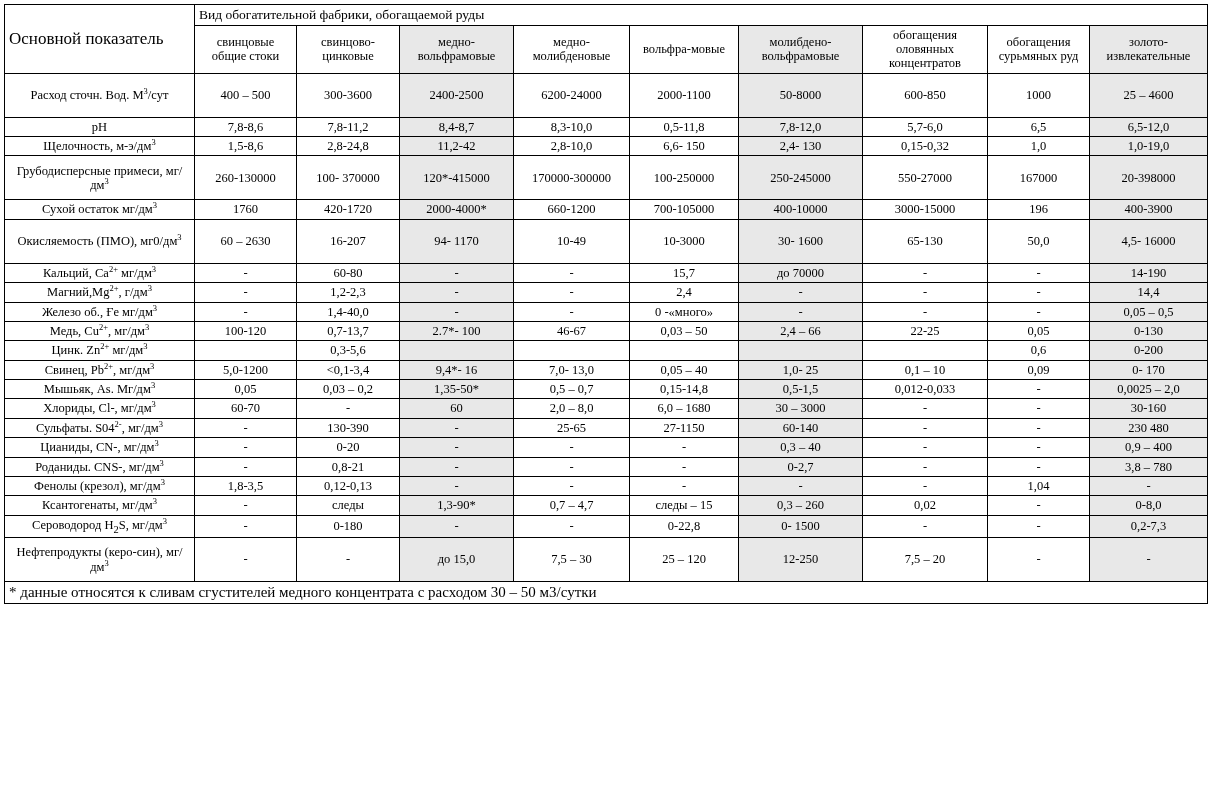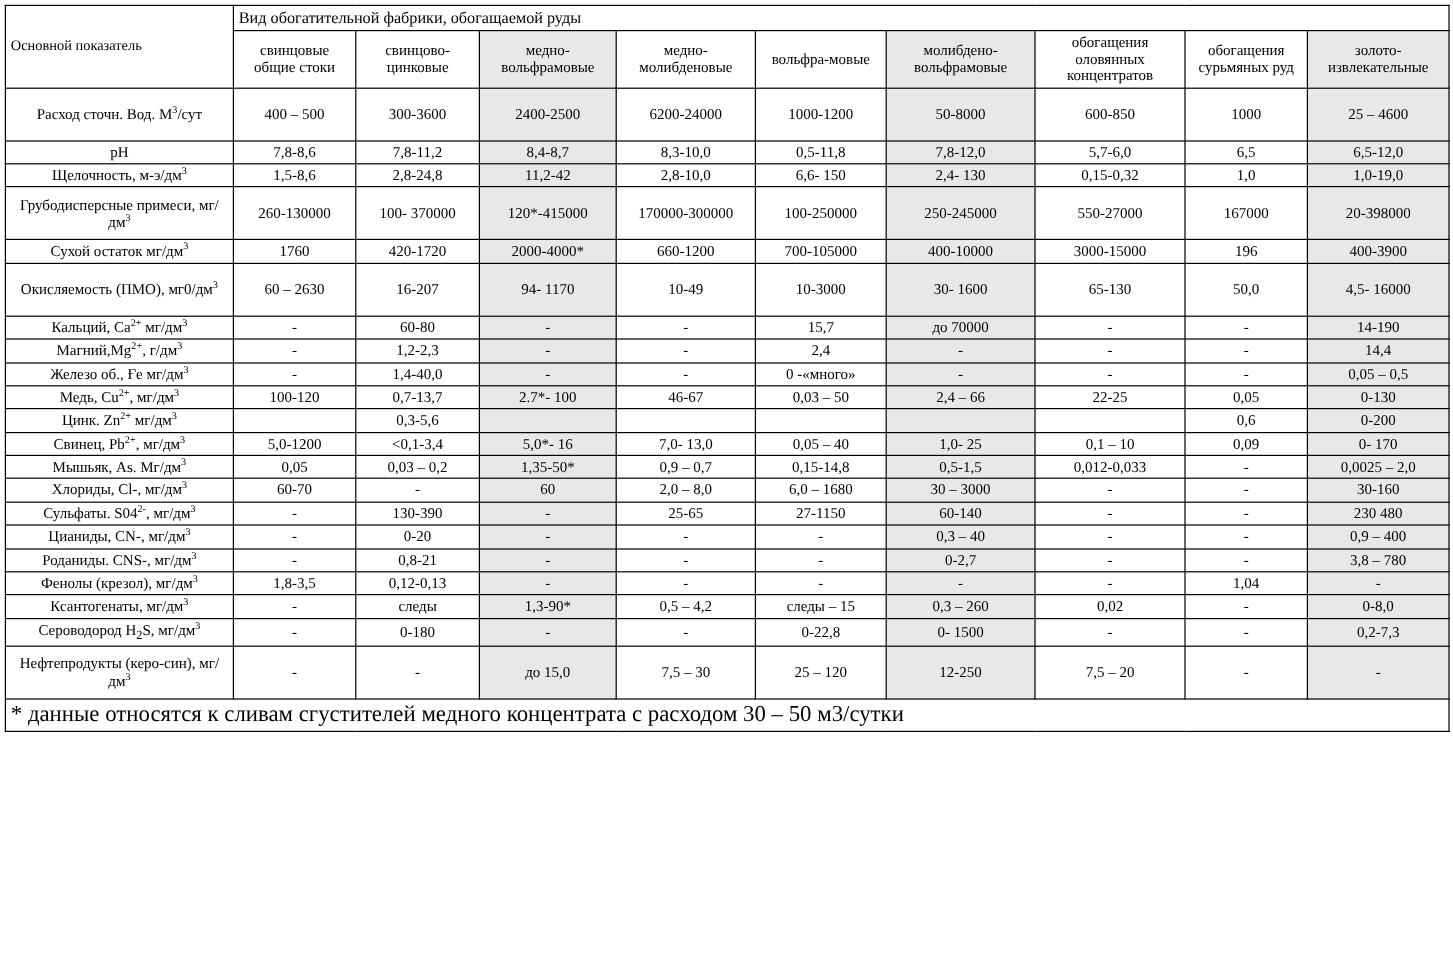--- a/index.html
+++ b/index.html
@@ -32,21 +32,21 @@
     font-weight: normal;
   }
   .hdr-group {
     text-align: left;
     font-weight: bold;
     font-size: 13.5px;
     padding: 5px 4px;
   }
   .hdr-main {
     text-align: left;
-    font-size: 12px;
+    font-size: 17px;
     padding-left: 6px;
   }
   .hdr-col {
     text-align: center;
     font-size: 12.5px;
     padding: 3px 2px;
   }
   .rowlabel {
     text-align: center;
     padding-left: 5px;
@@ -55,21 +55,21 @@
   .val {
     text-align: center;
     font-size: 12.5px;
   }
   .shaded {
     background: #e8e8e8;
   }
   .footnote td {
     text-align: left;
     padding: 4px 6px 5px 6px;
-    font-size: 19px;
+    font-size: 15px;
     border: 1px solid #000000;
   }
   sup {
     font-size: 8.5px;
     vertical-align: super;
     line-height: 0;
   }
 </style>
 </head>
 <body>
@@ -105,21 +105,21 @@
         <td class="hdr-col shaded">золото-извлекательные</td>
       </tr>
     </thead>
     <tbody id="table-body">
         <tr style="height: 44px;">
           <td class="rowlabel">Расход сточн. Вод. М<sup>3</sup>/сут</td>
           <td class="val">400 – 500</td>
           <td class="val">300-3600</td>
           <td class="val shaded">2400-2500</td>
           <td class="val">6200-24000</td>
-          <td class="val">1000-1200</td>
+          <td class="val">2000-1100</td>
           <td class="val shaded">50-8000</td>
           <td class="val">600-850</td>
           <td class="val">1000</td>
           <td class="val shaded">25 – 4600</td>
         </tr>
         <tr>
           <td class="rowlabel">pH</td>
           <td class="val">7,8-8,6</td>
           <td class="val">7,8-11,2</td>
           <td class="val shaded">8,4-8,7</td>
@@ -235,34 +235,34 @@
           <td class="val"></td>
           <td class="val shaded"></td>
           <td class="val"></td>
           <td class="val">0,6</td>
           <td class="val shaded">0-200</td>
         </tr>
         <tr>
           <td class="rowlabel">Свинец, Pb<sup>2+</sup>, мг/дм<sup>3</sup></td>
           <td class="val">5,0-1200</td>
           <td class="val">&lt;0,1-3,4</td>
-          <td class="val shaded">5,0*- 16</td>
+          <td class="val shaded">9,4*- 16</td>
           <td class="val">7,0- 13,0</td>
           <td class="val">0,05 – 40</td>
           <td class="val shaded">1,0- 25</td>
           <td class="val">0,1 – 10</td>
           <td class="val">0,09</td>
           <td class="val shaded">0- 170</td>
         </tr>
         <tr>
           <td class="rowlabel">Мышьяк, As. Мг/дм<sup>3</sup></td>
           <td class="val">0,05</td>
           <td class="val">0,03 – 0,2</td>
           <td class="val shaded">1,35-50*</td>
-          <td class="val">0,9 – 0,7</td>
+          <td class="val">0,5 – 0,7</td>
           <td class="val">0,15-14,8</td>
           <td class="val shaded">0,5-1,5</td>
           <td class="val">0,012-0,033</td>
           <td class="val">-</td>
           <td class="val shaded">0,0025 – 2,0</td>
         </tr>
         <tr>
           <td class="rowlabel">Хлориды, Cl-, мг/дм<sup>3</sup></td>
           <td class="val">60-70</td>
           <td class="val">-</td>
@@ -320,21 +320,21 @@
           <td class="val shaded">-</td>
           <td class="val">-</td>
           <td class="val">1,04</td>
           <td class="val shaded">-</td>
         </tr>
         <tr>
           <td class="rowlabel">Ксантогенаты, мг/дм<sup>3</sup></td>
           <td class="val">-</td>
           <td class="val">следы</td>
           <td class="val shaded">1,3-90*</td>
-          <td class="val">0,5 – 4,2</td>
+          <td class="val">0,7 – 4,7</td>
           <td class="val">следы – 15</td>
           <td class="val shaded">0,3 – 260</td>
           <td class="val">0,02</td>
           <td class="val">-</td>
           <td class="val shaded">0-8,0</td>
         </tr>
         <tr>
           <td class="rowlabel">Сероводород H<sub>2</sub>S, мг/дм<sup>3</sup></td>
           <td class="val">-</td>
           <td class="val">0-180</td>

